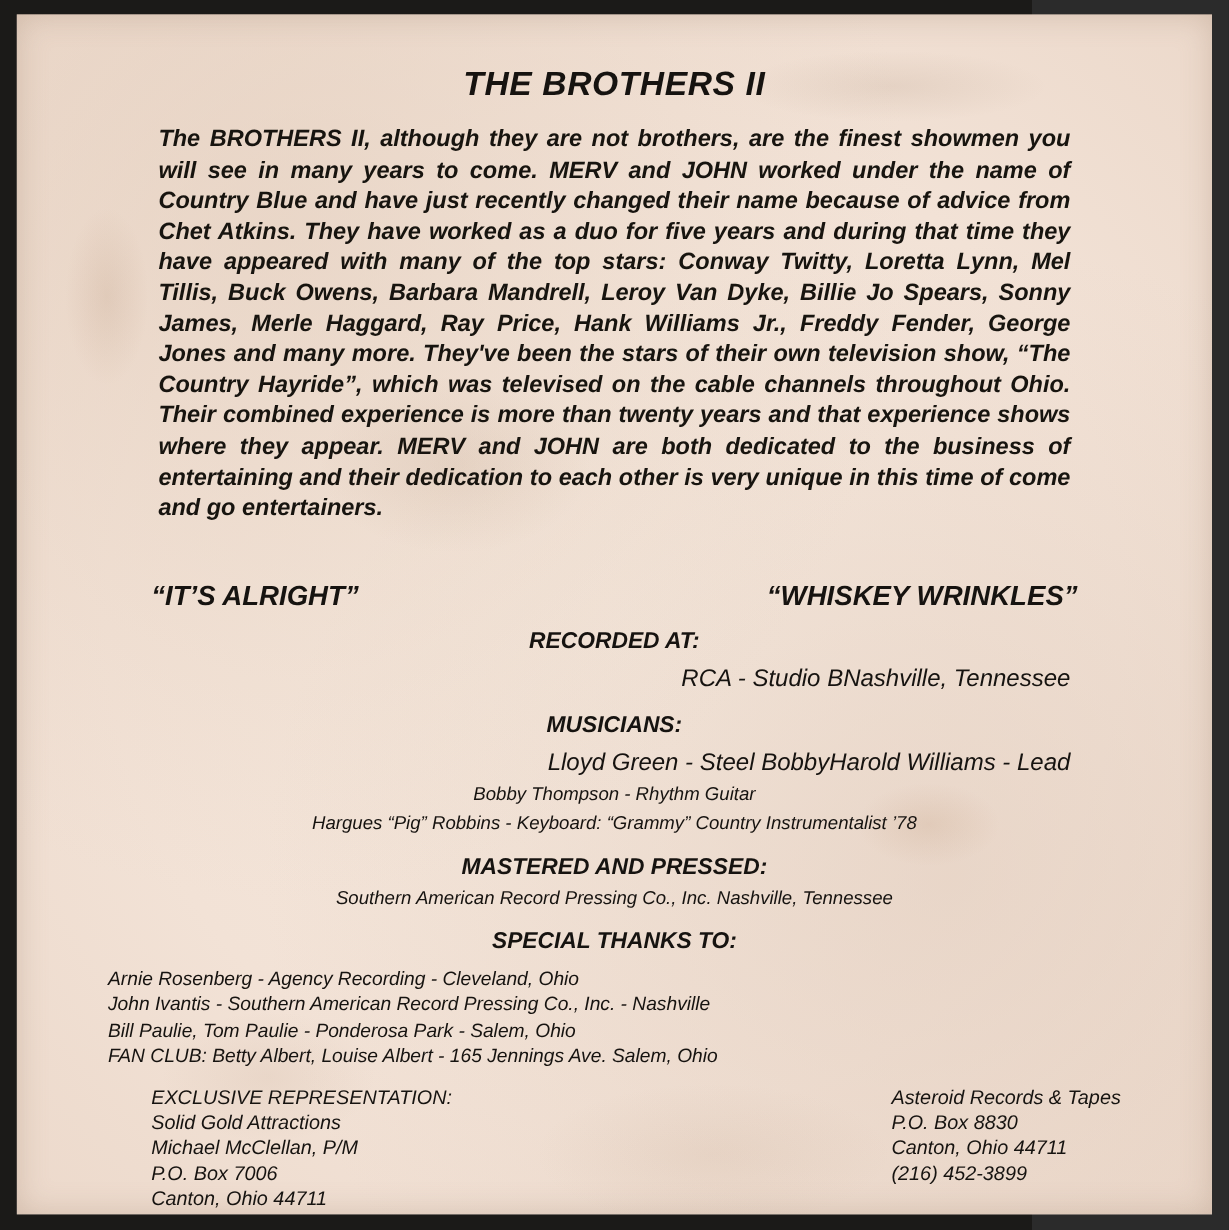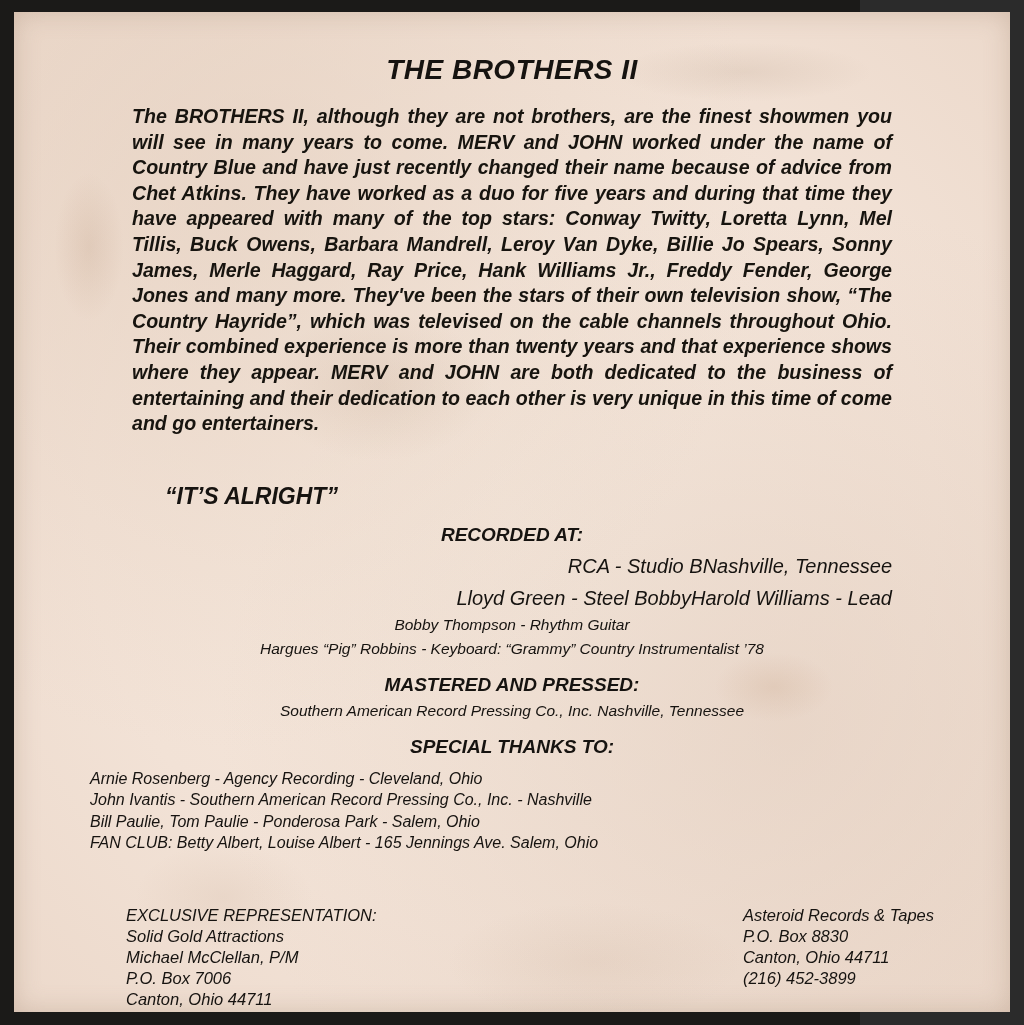--- a/index.html
+++ b/index.html
@@ -80,21 +80,20 @@
   }
 
   .songs {
     margin-top: 46px;
     display: flex;
     justify-content: space-between;
     padding: 0 112px;
     font-style: italic;
     font-weight: bold;
     font-size: 23px;
-    margin-left: 39px;
   }
 
   .section-head {
     text-align: center;
     font-weight: bold;
     font-style: italic;
     font-size: 19px;
     margin-top: 14px;
   }
   .section-head.tight { margin-top: 16px; }
@@ -151,28 +150,30 @@
     <div class="stain s6"></div>
 
     <div class="content">
 
       <div class="title">THE BROTHERS II</div>
 
       <div class="bio">The BROTHERS II, although they are not brothers, are the finest showmen you will see in many years to come. MERV and JOHN worked under the name of Country Blue and have just recently changed their name because of advice from Chet Atkins. They have worked as a duo for five years and during that time they have appeared with many of the top stars:  Conway Twitty, Loretta Lynn, Mel Tillis, Buck Owens, Barbara Mandrell, Leroy Van Dyke, Billie Jo Spears, Sonny James, Merle Haggard, Ray Price, Hank Williams Jr., Freddy Fender, George Jones and many more. They've been the stars of their own television show, “The Country Hayride”, which was televised on the cable channels throughout Ohio. Their combined experience is more than twenty years and that experience shows where they appear. MERV and JOHN are both dedicated to the business of entertaining and their dedication to each other is very unique in this time of come and go entertainers.</div>
 
       <div class="songs">
         <div>“IT’S ALRIGHT”</div>
+        <div>“WHISKEY WRINKLES”</div>
       </div>
 
       <div class="section-head">RECORDED AT:</div>
       <div class="row-split">
         <div>RCA - Studio B</div>
         <div>Nashville, Tennessee</div>
       </div>
 
+      <div class="section-head tight">MUSICIANS:</div>
       <div class="row-split">
         <div>Lloyd Green - Steel Bobby</div>
         <div>Harold Williams - Lead</div>
       </div>
       <div class="center-line">Bobby Thompson - Rhythm Guitar</div>
       <div class="center-line">Hargues “Pig” Robbins - Keyboard:   “Grammy” Country Instrumentalist ’78</div>
 
       <div class="section-head tight">MASTERED AND PRESSED:</div>
       <div class="center-line">Southern American Record Pressing Co., Inc. Nashville, Tennessee</div>
 

